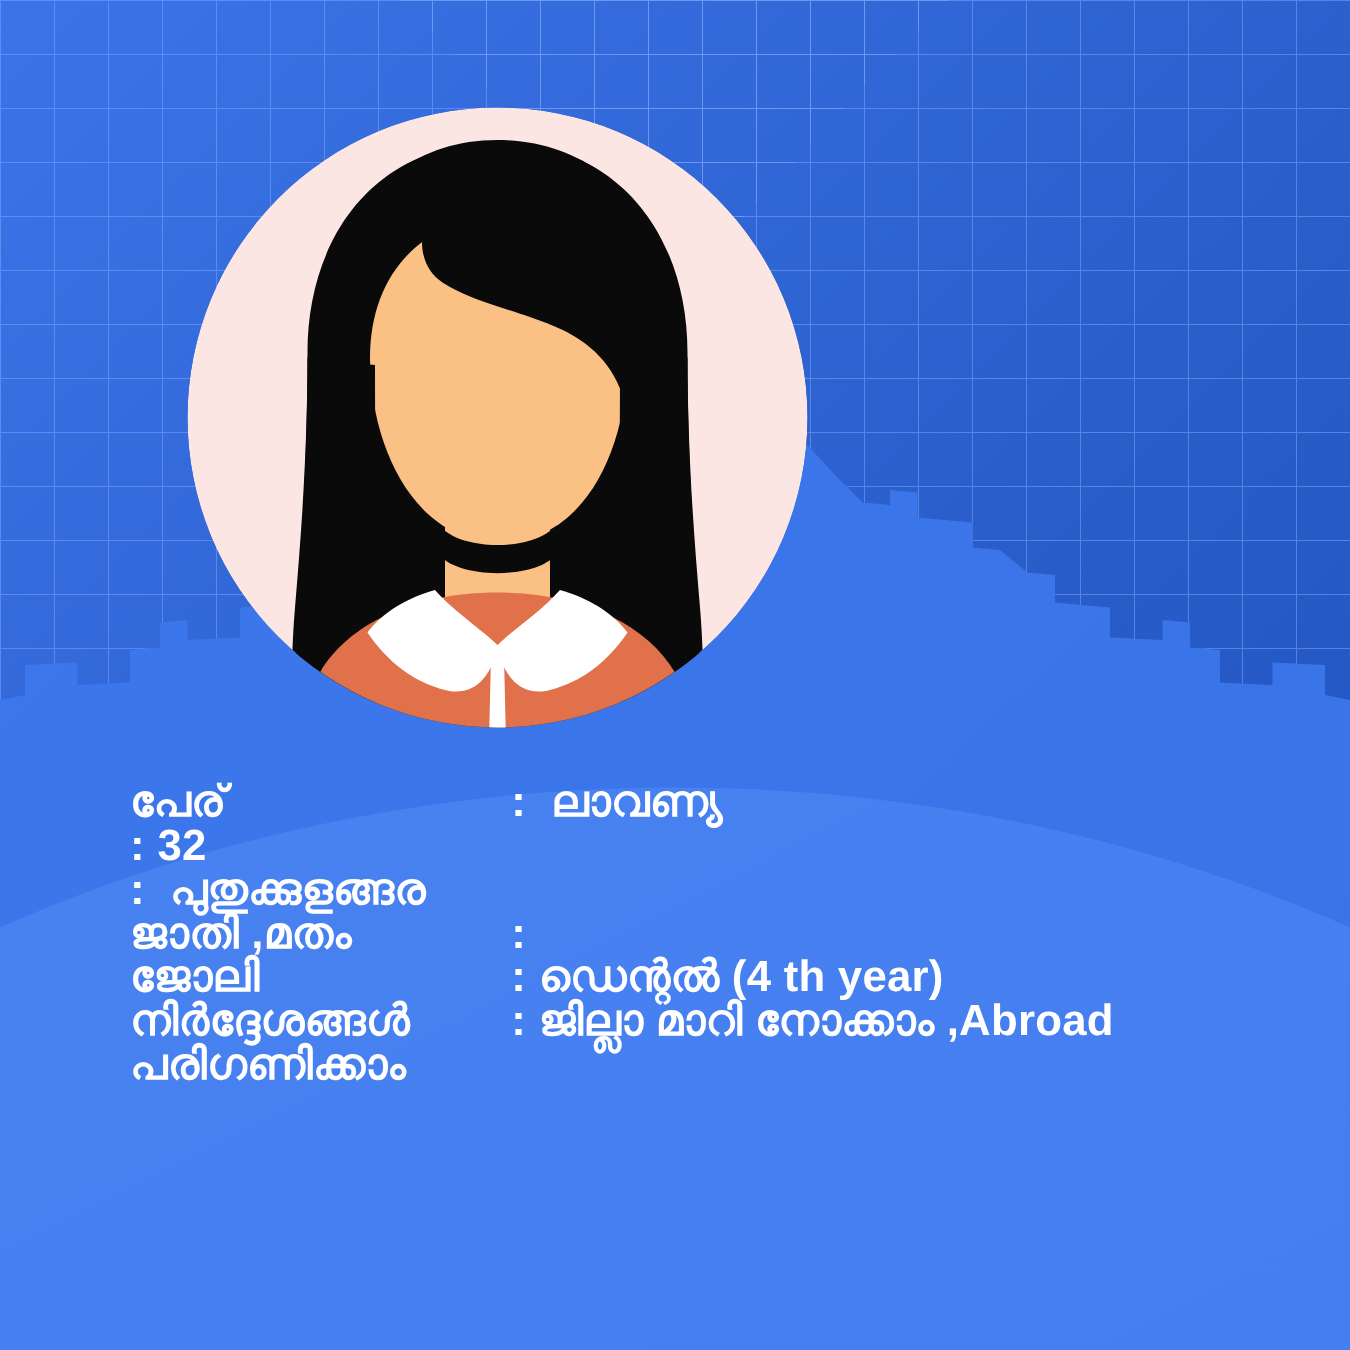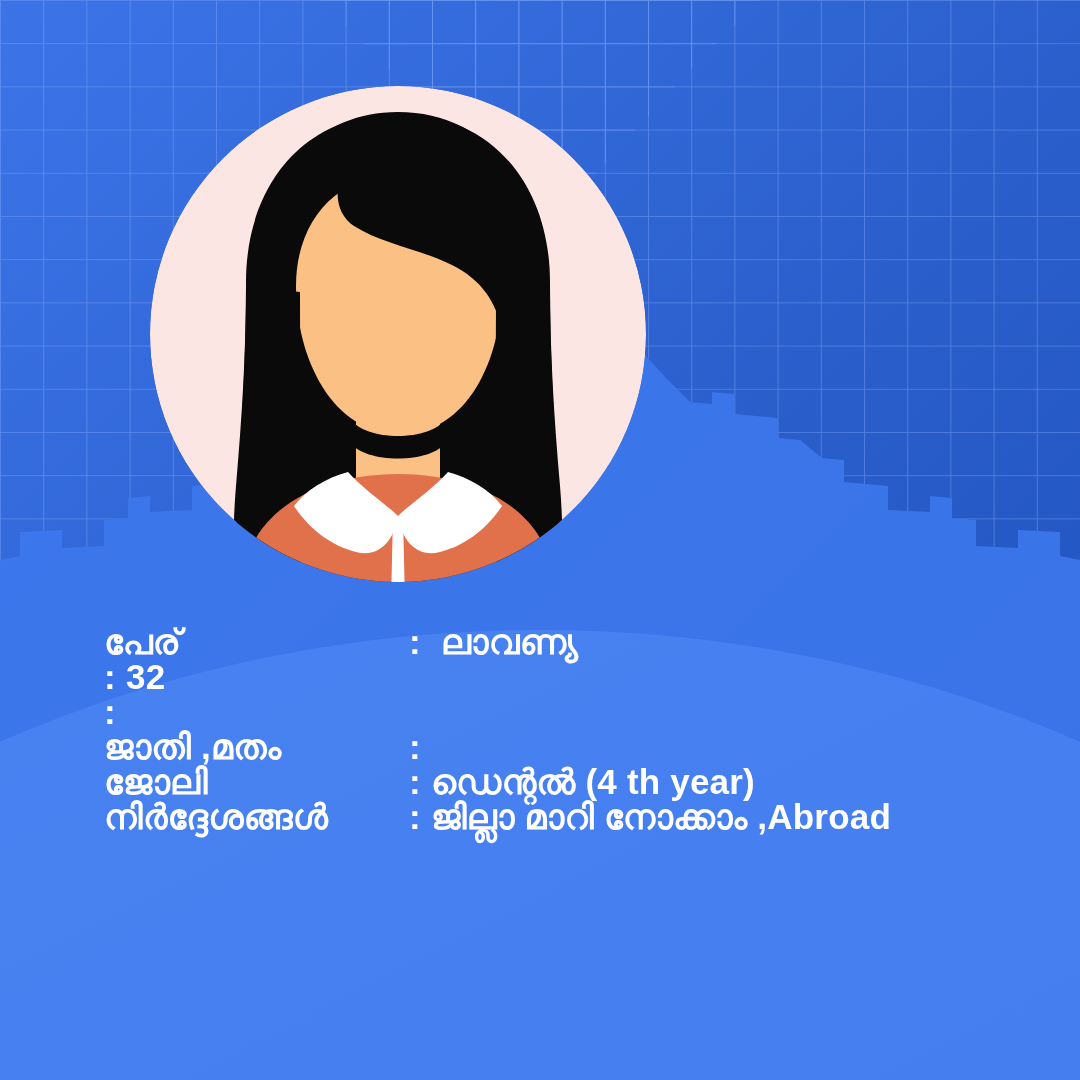--- a/index.html
+++ b/index.html
@@ -260,36 +260,40 @@
       <span class="value"> ലാവണ്യ</span>
     </div>
 
     <div class="row">
       <span class="sep">:</span>
       <span class="value">32</span>
     </div>
 
     <div class="row">
       <span class="sep">:</span>
+      <span class="value"> പുതുക്കുളങ്ങര</span>
     </div>
 
     <div class="row">
       <span class="label">ജാതി ,മതം</span>
       <span class="sep">:</span>
     </div>
 
     <div class="row">
       <span class="label">ജോലി</span>
       <span class="sep">:</span>
       <span class="value">ഡെന്റൽ (4 th year)</span>
     </div>
 
     <div class="row">
       <span class="label">നിർദ്ദേശങ്ങൾ</span>
       <span class="sep">:</span>
       <span class="value">ജില്ലാ മാറി നോക്കാം ,Abroad</span>
     </div>
 
 
+    <div class="cont-row">
+      <span class="cont">പരിഗണിക്കാം</span>
+    </div>
 
   </div>
 
 </div>
 
 </body></html>

